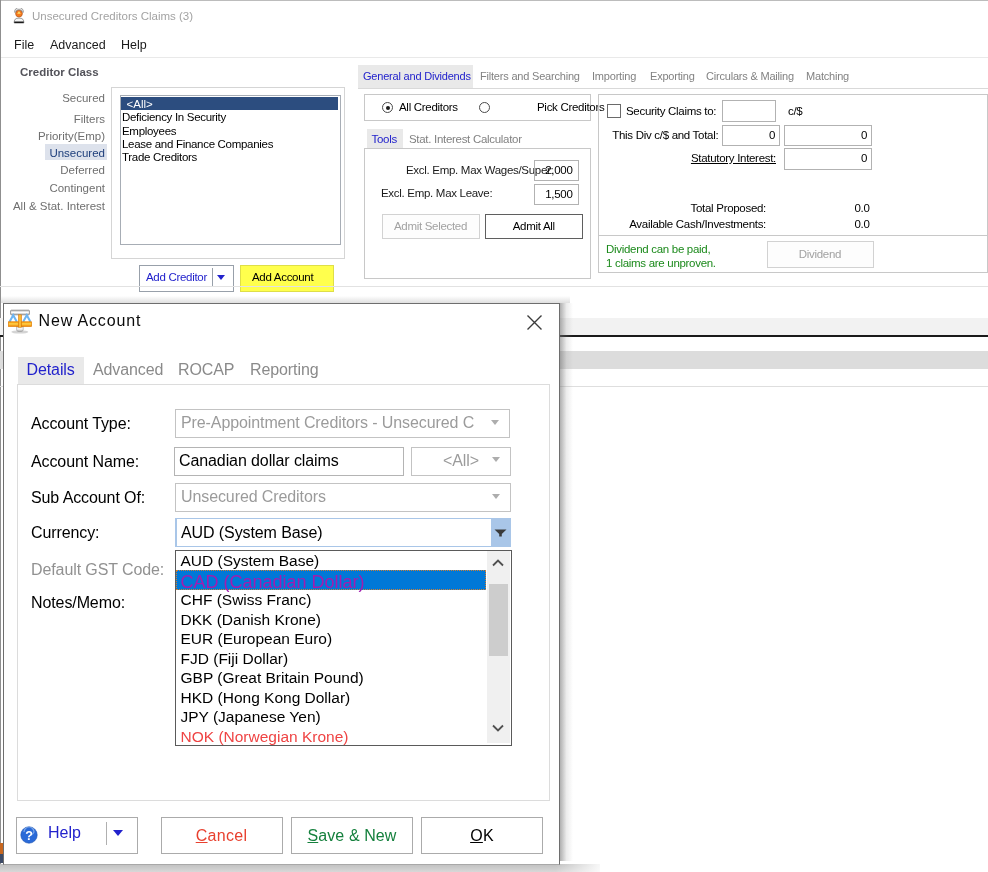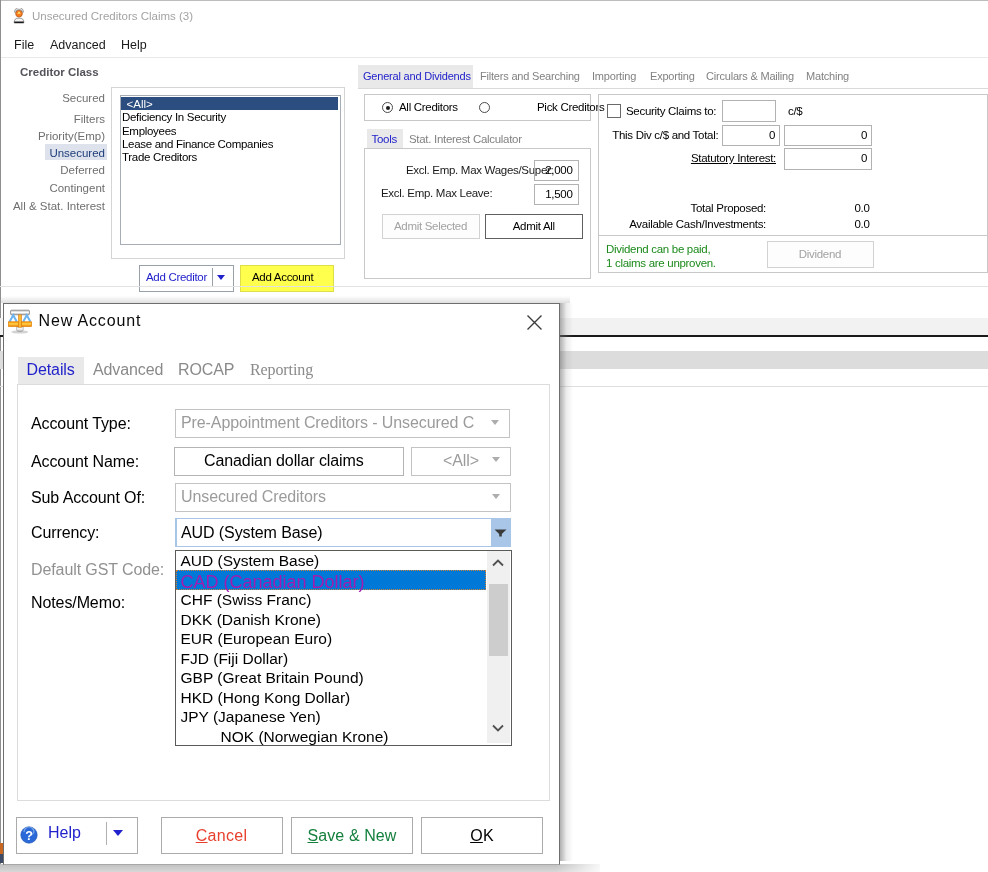--- a/index.html
+++ b/index.html
@@ -146,37 +146,37 @@
   </svg>
   <div class="txt" style="left:38.5px;top:311.5px;font-size:16px;letter-spacing:0.85px;color:#0a0a0a;">New Account</div>
   <svg class="abs" style="left:526px;top:313.5px;" width="17" height="17" viewBox="0 0 17 17">
     <path d="M1.5 1.5 L15.5 15.5 M15.5 1.5 L1.5 15.5" stroke="#3c3c3c" stroke-width="1.4"></path>
   </svg>
 
   <div class="abs" style="left:18px;top:356.5px;width:66px;height:27px;background:#e9e9e9;"></div>
   <div class="txt dlg" style="left:26.5px;top:361px;color:#2222cc;">Details</div>
   <div class="txt dlg" style="left:93px;top:361px;color:#8a8a8a;">Advanced</div>
   <div class="txt dlg" style="left:178px;top:361px;color:#8a8a8a;">ROCAP</div>
-  <div class="txt dlg" style="left:250px;top:361px;color:#8a8a8a;font-family:Liberation Serif, serif;">Reporting</div>
+  <div class="txt dlg" style="left:250px;top:361px;color:#8a8a8a;">Reporting</div>
 
   <div class="abs" style="left:16.5px;top:383.5px;width:531px;height:415px;border:1px solid #dcdcdc;"></div>
 
   <div class="txt dlg" style="left:31px;top:415px;">Account Type:</div>
   <div class="txt dlg" style="left:31px;top:452.5px;">Account Name:</div>
   <div class="txt dlg" style="left:31px;top:488.5px;">Sub Account Of:</div>
   <div class="txt dlg" style="left:31px;top:524px;">Currency:</div>
   <div class="txt dlg" style="left:31px;top:561px;color:#919191;">Default GST Code:</div>
   <div class="txt dlg" style="left:31px;top:593.5px;">Notes/Memo:</div>
 
   <div class="abs" style="left:175px;top:409px;width:333px;height:27px;border:1px solid #c3c3c3;background:#fff;"></div>
   <div class="txt dlg" style="left:181px;top:414px;color:#9b9b9b;">Pre-Appointment Creditors - Unsecured C</div>
   <div class="abs" style="left:491px;top:420px;width:0;height:0;border-left:4.5px solid transparent;border-right:4.5px solid transparent;border-top:5px solid #adadad;"></div>
 
   <div class="abs" style="left:173.5px;top:446.5px;width:228px;height:27px;border:1px solid #b4b4b4;background:#fff;"></div>
-  <div class="txt dlg" style="left:179px;top:451.5px;margin-left:25px;">Canadian dollar claims</div>
+  <div class="txt dlg" style="left:179px;top:451.5px;">Canadian dollar claims</div>
   <div class="abs" style="left:411px;top:446.5px;width:98px;height:27px;border:1px solid #c3c3c3;background:#fff;"></div>
   <div class="txt dlg" style="left:443px;top:451.5px;color:#9b9b9b;">&lt;All&gt;</div>
   <div class="abs" style="left:492px;top:457px;width:0;height:0;border-left:4.5px solid transparent;border-right:4.5px solid transparent;border-top:5px solid #adadad;"></div>
 
   <div class="abs" style="left:175px;top:482.5px;width:334px;height:27px;border:1px solid #c3c3c3;background:#fff;"></div>
   <div class="txt dlg" style="left:181px;top:488px;color:#9b9b9b;">Unsecured Creditors</div>
   <div class="abs" style="left:492px;top:493.5px;width:0;height:0;border-left:4.5px solid transparent;border-right:4.5px solid transparent;border-top:5px solid #adadad;"></div>
 
   <div class="abs" style="left:175px;top:517.5px;width:336px;height:29.5px;background:#a9c6e8;"></div>
   <div class="abs" style="left:176.5px;top:519px;width:314px;height:26.5px;background:#fff;"></div>
@@ -189,21 +189,21 @@
   <div class="abs" style="left:176px;top:570.2px;width:310px;height:19.5px;background:#0078d7;border:1px dotted #cf7f33;box-sizing:border-box;"></div>
   <div class="txt" style="left:180.5px;top:552.4px;font-size:15.5px;color:#000;">AUD (System Base)</div>
   <div class="txt" style="left:180.5px;top:571.9px;font-size:18px;color:#a21caf;">CAD (Canadian Dollar)</div>
   <div class="txt" style="left:180.5px;top:591.4px;font-size:15.5px;color:#000;">CHF (Swiss Franc)</div>
   <div class="txt" style="left:180.5px;top:610.9px;font-size:15.5px;color:#000;">DKK (Danish Krone)</div>
   <div class="txt" style="left:180.5px;top:630.4px;font-size:15.5px;color:#000;">EUR (European Euro)</div>
   <div class="txt" style="left:180.5px;top:649.9px;font-size:15.5px;color:#000;">FJD (Fiji Dollar)</div>
   <div class="txt" style="left:180.5px;top:669.4px;font-size:15.5px;color:#000;">GBP (Great Britain Pound)</div>
   <div class="txt" style="left:180.5px;top:688.9px;font-size:15.5px;color:#000;">HKD (Hong Kong Dollar)</div>
   <div class="txt" style="left:180.5px;top:708.4px;font-size:15.5px;color:#000;">JPY (Japanese Yen)</div>
-  <div class="txt" style="left:180.5px;top:727.9px;font-size:15.5px;color:#000000;margin-left:40px;">NOK (Norwegian Krone)</div>
+  <div class="txt" style="left:180.5px;top:727.9px;font-size:15.5px;color:#ef4444;">NOK (Norwegian Krone)</div>
 
   <div class="abs" style="left:486.5px;top:551px;width:23px;height:192px;background:#f0f0f0;"></div>
   <div class="abs" style="left:488.5px;top:583.5px;width:19px;height:72px;background:#cdcdcd;"></div>
   <svg class="abs" style="left:491px;top:558px;" width="14" height="10" viewBox="0 0 14 10">
     <path d="M2 7.5 L7 2.5 L12 7.5" fill="none" stroke="#505050" stroke-width="1.8"></path>
   </svg>
   <svg class="abs" style="left:491px;top:723px;" width="14" height="10" viewBox="0 0 14 10">
     <path d="M2 2.5 L7 7.5 L12 2.5" fill="none" stroke="#505050" stroke-width="1.8"></path>
   </svg>
 

